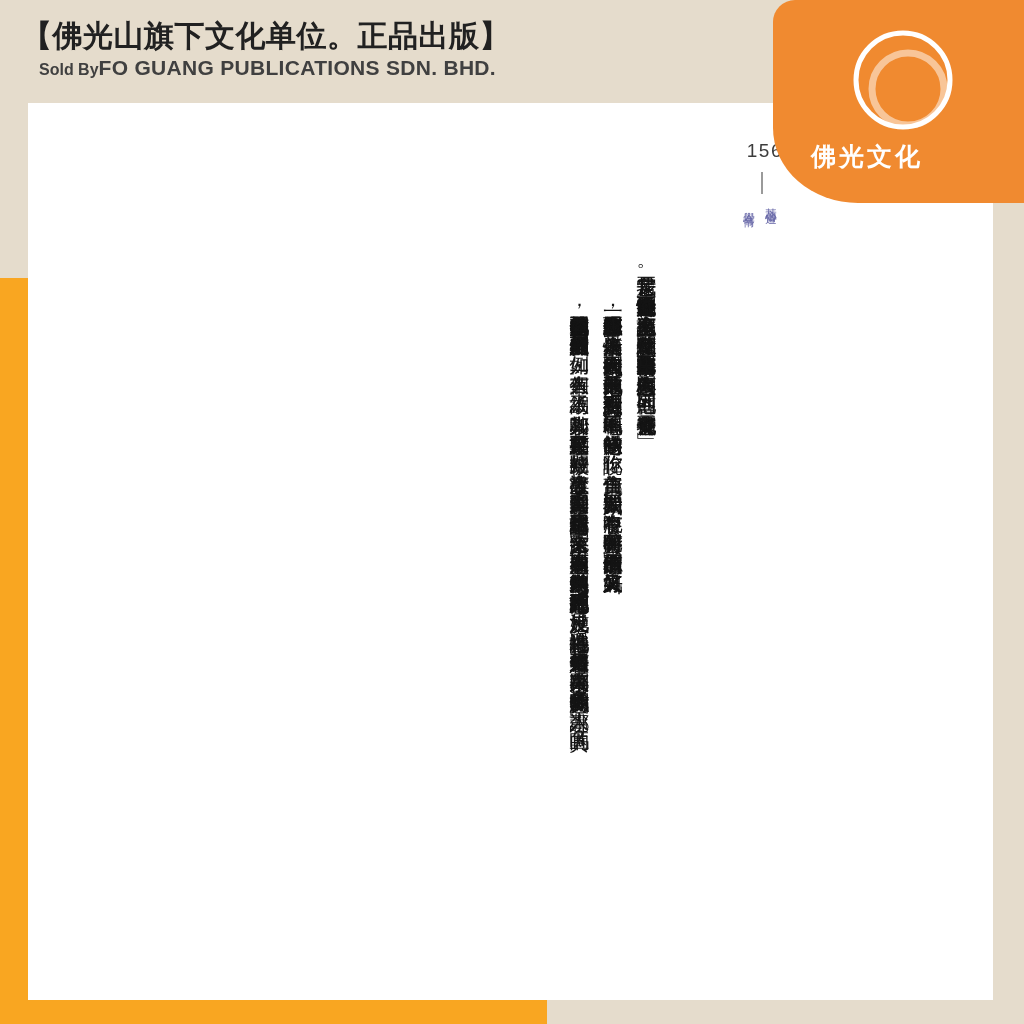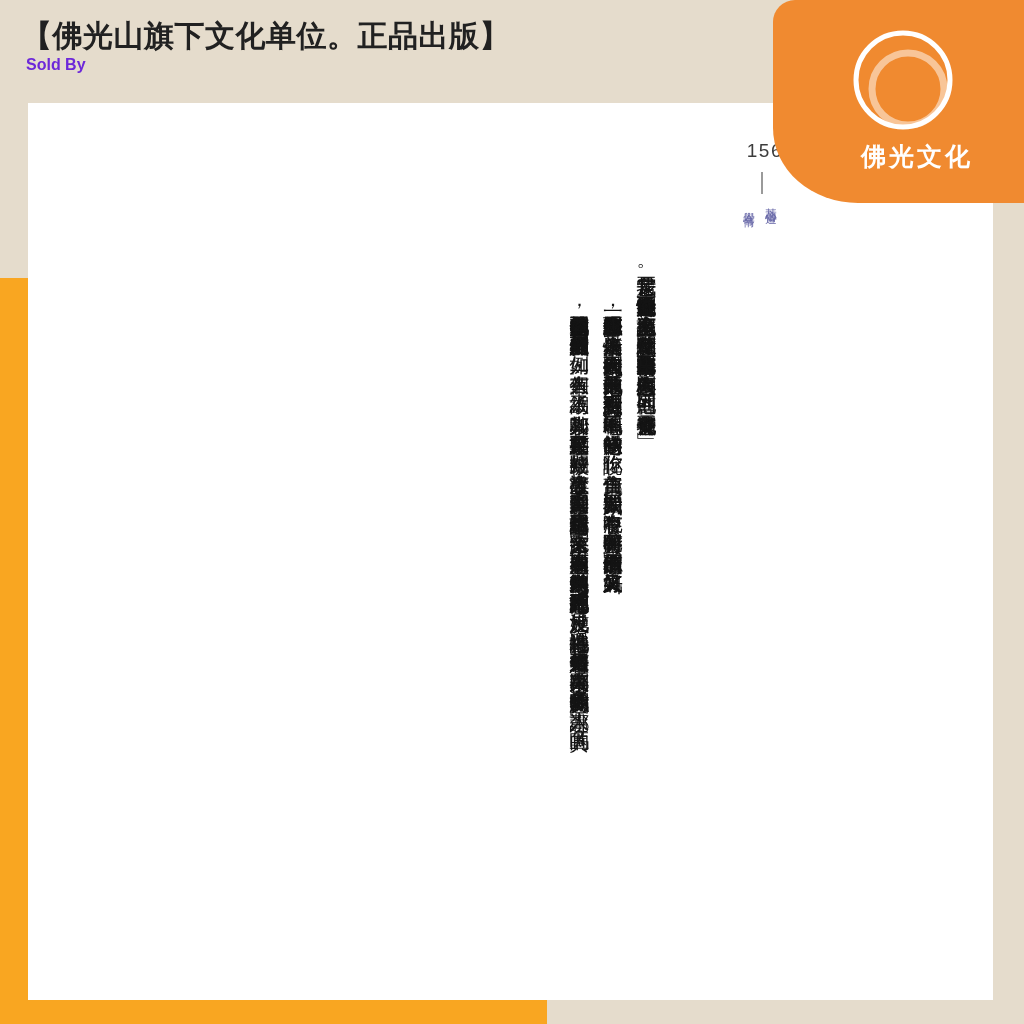--- a/index.html
+++ b/index.html
@@ -10,29 +10,29 @@
   .header-band{position:absolute;left:0;top:0;width:1024px;height:103px;background:#e5dccc;}
   .left-beige-strip{position:absolute;left:0;top:103px;width:28px;height:175px;background:#e5dccc;}
   .left-amber-strip{position:absolute;left:0;top:278px;width:28px;height:746px;background:#f9a621;}
   .bottom-amber-bar{position:absolute;left:0;top:1000px;width:547px;height:24px;background:#f9a621;}
   .bottom-beige-bar{position:absolute;left:547px;top:1000px;width:477px;height:24px;background:#e5dccc;}
   .right-beige-strip{position:absolute;left:993px;top:203px;width:31px;height:821px;background:#e5dccc;}
 
   
   .banner-line1{position:absolute;left:22px;top:16px;font-size:30px;font-weight:600;color:#212121;
                 letter-spacing:0.5px;white-space:nowrap;}
-  .banner-line2{position:absolute;left:26px;top:56px;display:flex;align-items:baseline;color:#6d28d9;}
+  .banner-line2{position:absolute;left:39px;top:56px;display:flex;align-items:baseline;color:#404040;}
   .banner-line2 .sold-by{font-size:16px;font-weight:700;}
   .banner-line2 .seller{font-size:21px;font-weight:700;letter-spacing:0.3px;white-space:nowrap;}
 
   
   .corner-blob{position:absolute;left:773px;top:0;width:251px;height:203px;background:#f08a30;
                border-top-left-radius:22px;border-bottom-left-radius:85px 75px;z-index:5;}
   .logo-mark{position:absolute;left:66px;top:18px;width:132px;height:132px;}
-  .brand-name{position:absolute;left:38px;top:140px;width:212px;text-align:center;color:#ffffff;
+  .brand-name{position:absolute;left:38px;top:140px;width:212px;text-align:left;color:#ffffff;
               font-size:25px;font-weight:700;letter-spacing:3px;white-space:nowrap;
               font-family:Liberation Sans, sans-serif;}
 
   
   .book-page{position:absolute;left:28px;top:103px;width:965px;height:897px;background:#ffffff;z-index:1;}
   .page-number{position:absolute;left:707px;top:37px;width:48px;text-align:right;font-size:19px;
                font-weight:400;letter-spacing:1.5px;color:#3c3c3c;}
   .head-divider{position:absolute;left:733px;top:69px;width:2px;height:22px;background:#9a9a9a;}
   .running-head{position:absolute;left:710px;top:95px;height:170px;writing-mode:vertical-rl;
                 font-family:"Liberation Serif",serif;font-size:11.5px;letter-spacing:2px;
@@ -47,20 +47,21 @@
 </style>
 </head>
 <body>
 
 <div class="canvas">
 
   <div class="header-band">
     <div class="banner-line1">【佛光山旗下文化单位。正品出版】</div>
     <div class="banner-line2">
       <span class="sold-by">Sold By</span>
+      <span class="seller">FO GUANG PUBLICATIONS SDN. BHD.</span>
     </div>
   </div>
 
   <div class="book-page">
     <div class="page-number">156</div>
     <div class="head-divider"></div>
     <div class="running-head">
       <div>慧心傳道</div>
       <div class="book-title">覺有情</div>
     </div>

